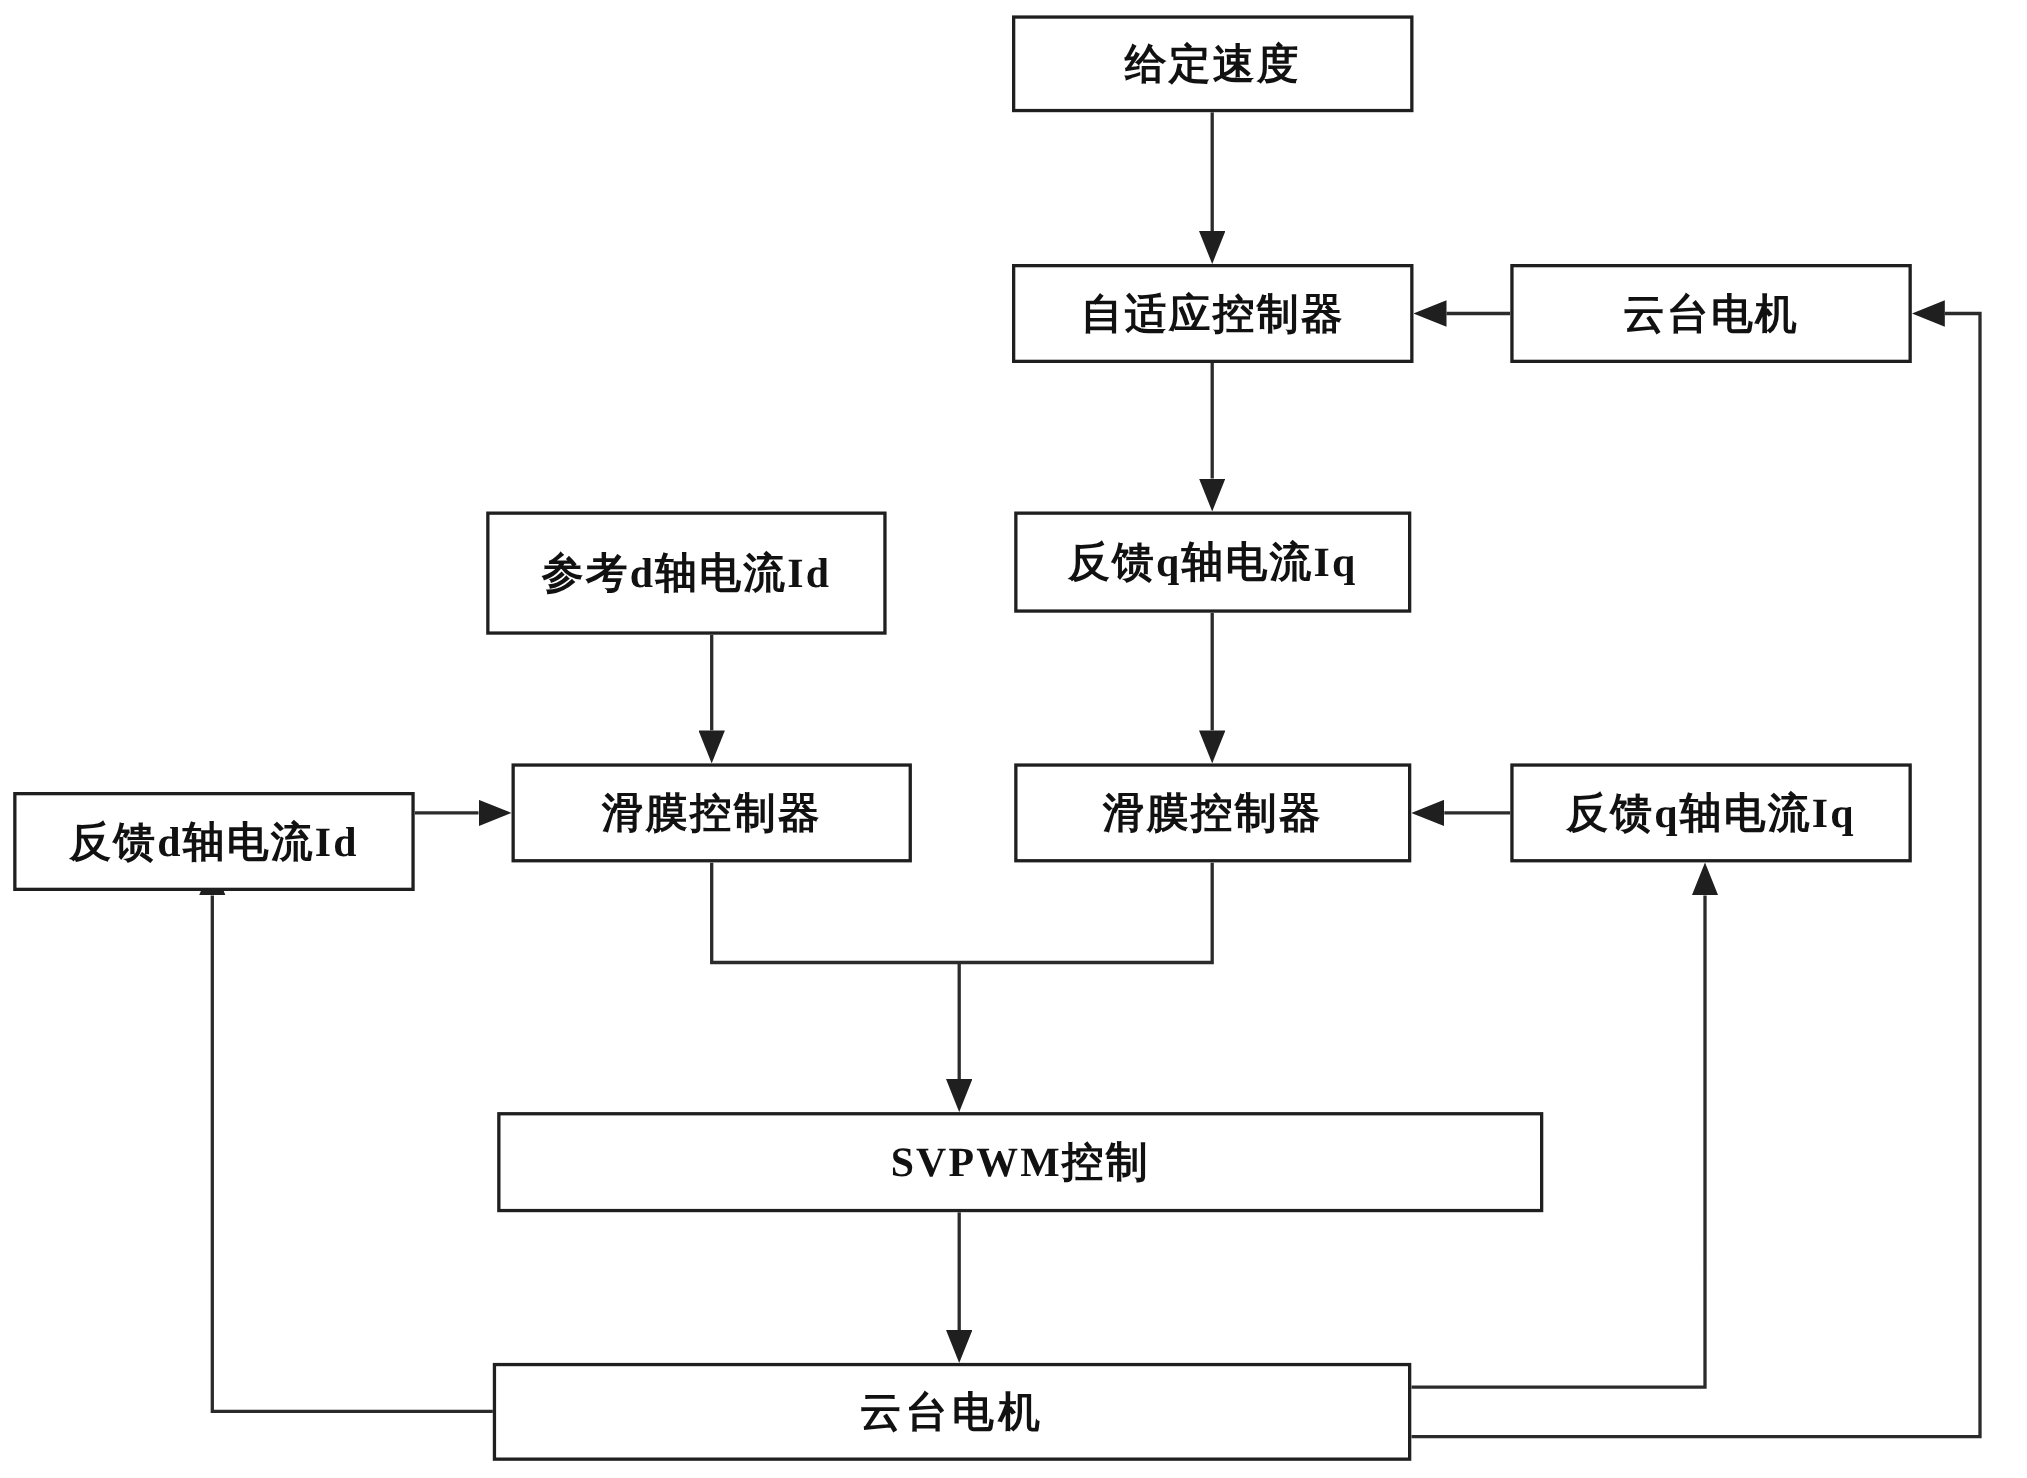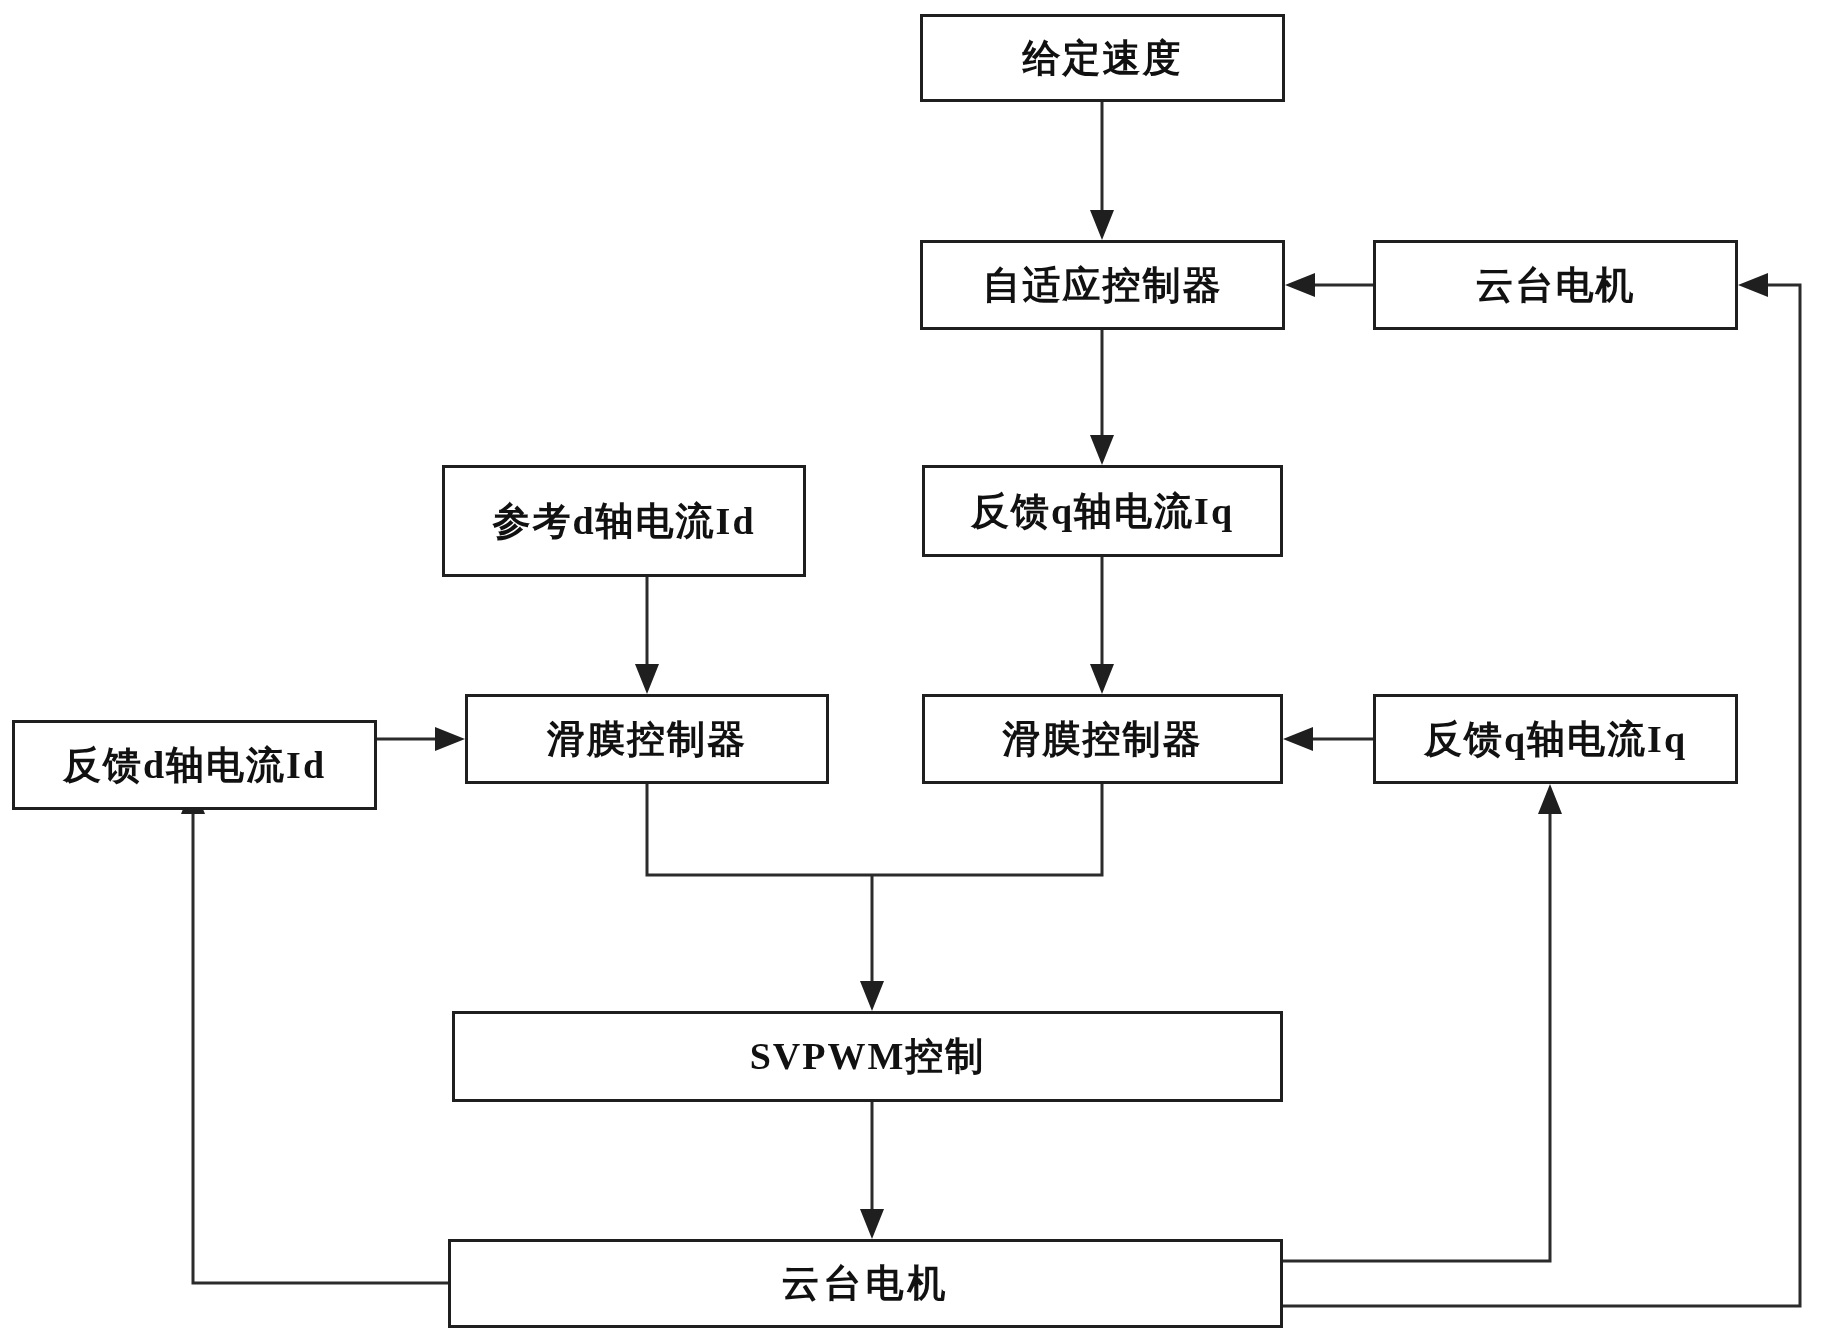--- a/index.html
+++ b/index.html
@@ -83,21 +83,21 @@
   </div>
 
   <div class="node" style="left:922px;top:694px;width:361px;height:90px">
     <span>滑膜控制器</span>
   </div>
 
   <div class="node" style="left:1373px;top:694px;width:365px;height:90px">
     <span>反馈q轴电流Iq</span>
   </div>
 
-  <div class="node" style="left:452px;top:1011px;width:831px;height:91px">
+  <div class="node" style="left:452px;top:1011px;width:951px;height:91px">
     <span>SVPWM控制</span>
   </div>
 
   <div class="node light" style="left:448px;top:1239px;width:835px;height:89px">
     <span>云台电机</span>
   </div>
 
 </div>
 
 </body></html>

